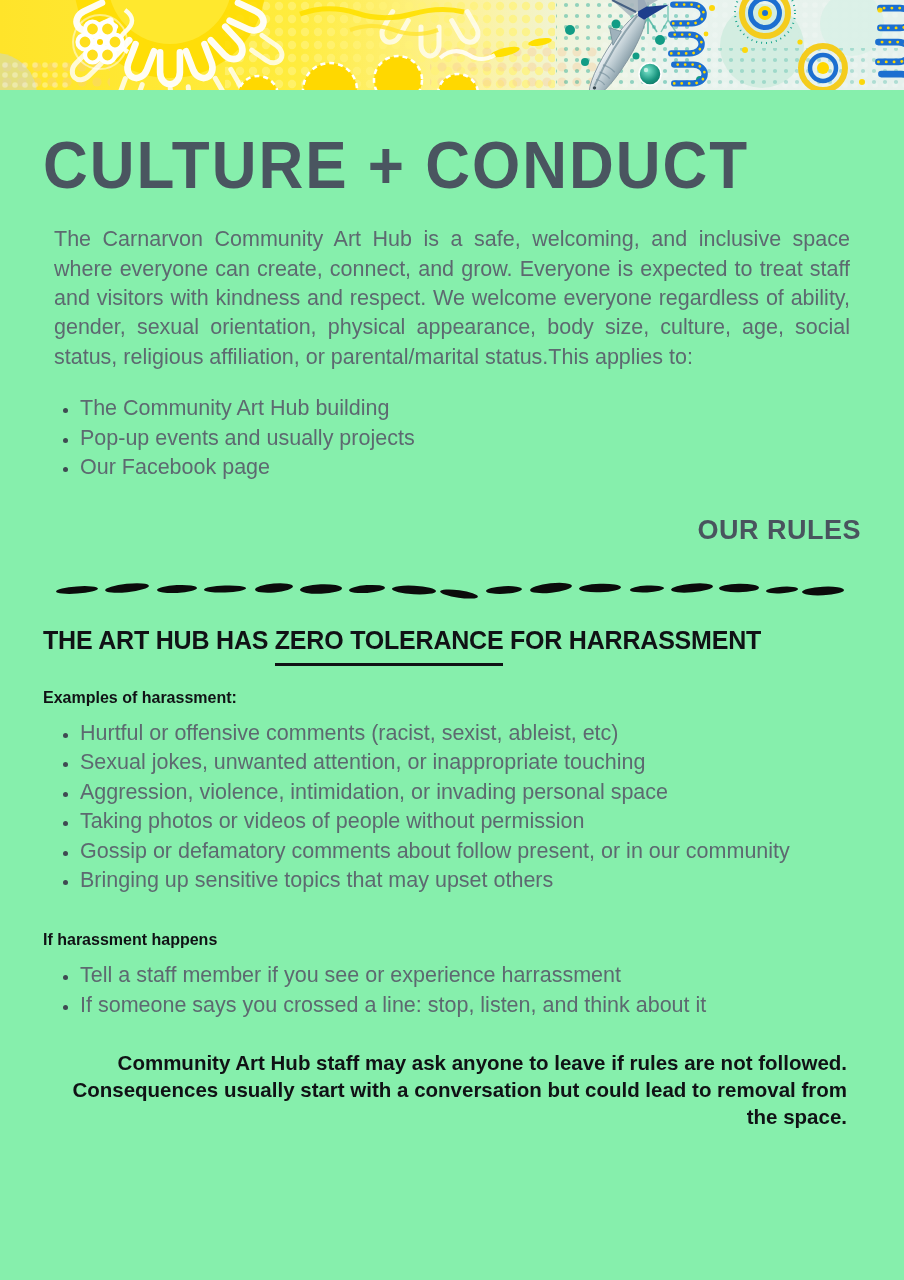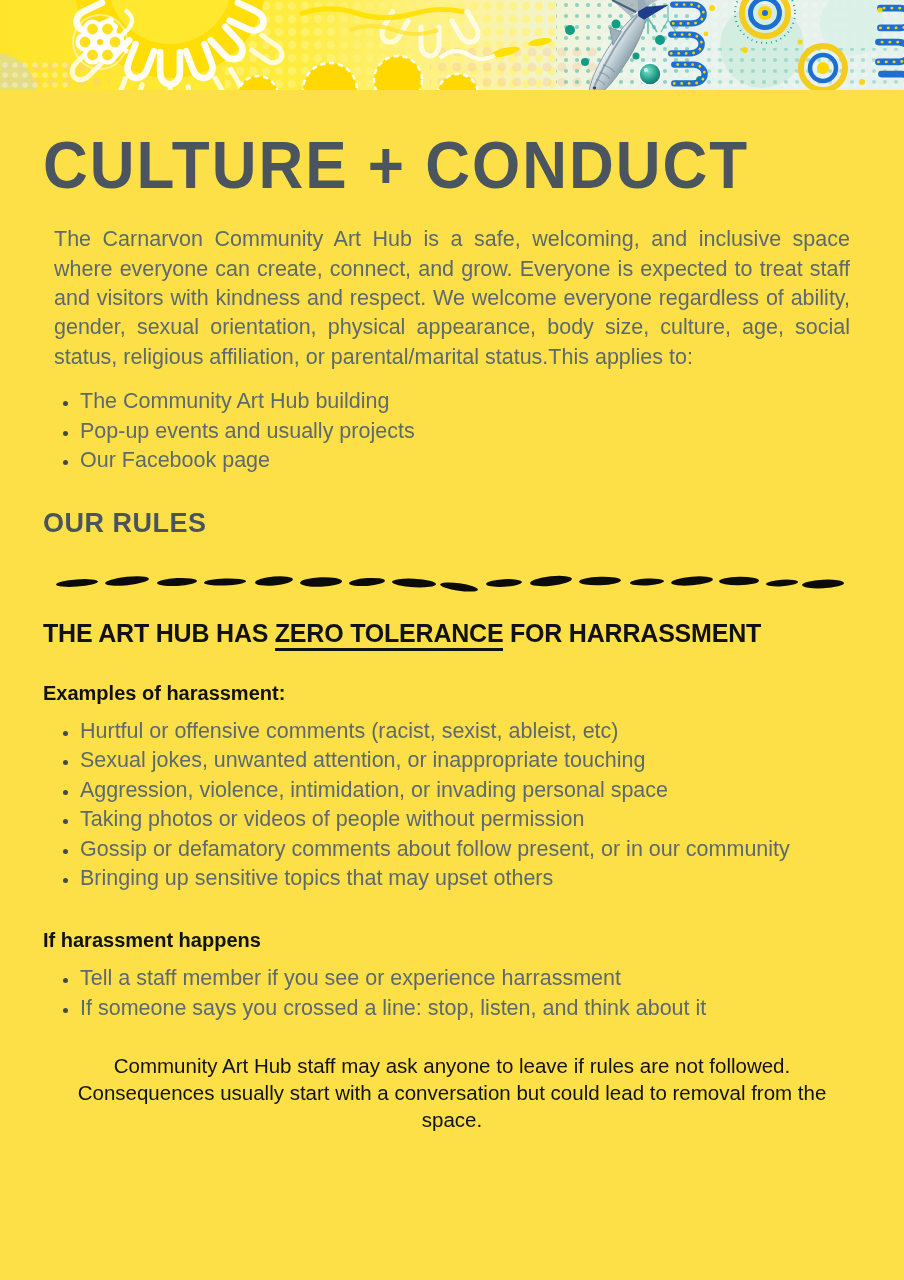--- a/index.html
+++ b/index.html
@@ -1,73 +1,73 @@
 <!DOCTYPE html>
 <html><head>
 <meta charset="utf-8">
 <style>
   html, body { margin:0; padding:0; background:#ffffff; }
   body {
     width:904px; height:1280px; overflow:hidden;
     font-family:"Liberation Sans", sans-serif;
     -webkit-font-smoothing:antialiased;
   }
-  .page { width:904px; height:1280px; position:relative; background:#fde047; }
+  .page { width:904px; height:1280px; position:relative; background:#86efac; }
 
   .banner { display:block; width:904px; height:90px; }
 
   .content { padding:0 43px; }
 
   .doc-title {
     margin:40px 0 0; color:#4a5560;
     font-size:62px; font-weight:900; letter-spacing:2px;
     line-height:1.05; transform:scaleY(1.08); transform-origin:left top;
     white-space:nowrap;
   }
 
   .intro {
     margin:30px 11px 0; color:#5d6970;
     font-size:21.5px; line-height:1.37; text-align:justify;
   }
 
   ul.bullets {
-    margin:15px 0 0; padding-left:37px;
+    margin:22px 0 0; padding-left:37px;
     color:#5d6970; font-size:21.5px; line-height:1.37;
     list-style:disc;
   }
   ul.bullets li::marker { color:#3f4a52; font-size:0.8em; }
 
   .section-heading {
     margin:32px 0 10px; color:#49545e;
-    font-size:27px; font-weight:700; letter-spacing:0.5px;
+    font-size:27px; font-weight:700; letter-spacing:0.5px;text-align:right;
   }
 
   .divider { display:block; margin:34px 0 0 12px; }
 
   .zero-heading {
     margin:26px 0 0; color:#101215;
     font-size:25px; font-weight:800; letter-spacing:-0.2px;
     white-space:nowrap;
   }
   .zero-underline {
-    border-bottom:3px solid #101215; padding-bottom:1px; margin:0 0.26em;
+    border-bottom:3px solid #101215; padding-bottom:9px; margin:0 0.26em;
   }
 
   .sub-heading {
     margin:36px 0 0; color:#101215;
-    font-size:20px; font-weight:700;
+    font-size:16px; font-weight:700;
   }
   .sub-heading.first { margin-top:34px; }
 
   ul.bullets.tight { margin-top:12px; }
 
   .footer-note {
     margin:30px auto 0; max-width:790px;
-    color:#101215; font-size:20.5px; font-weight:400;
-    text-align:center; line-height:1.3;
+    color:#101215; font-size:20.5px; font-weight:700;
+    text-align:right; line-height:1.3;
   }
 </style>
 </head>
 <body>
 
 <div class="page">
 
   <svg class="banner" viewBox="0 0 904 90" preserveAspectRatio="none" aria-hidden="true">
     <defs>
       <linearGradient id="bg" x1="0" y1="0" x2="1" y2="0">

